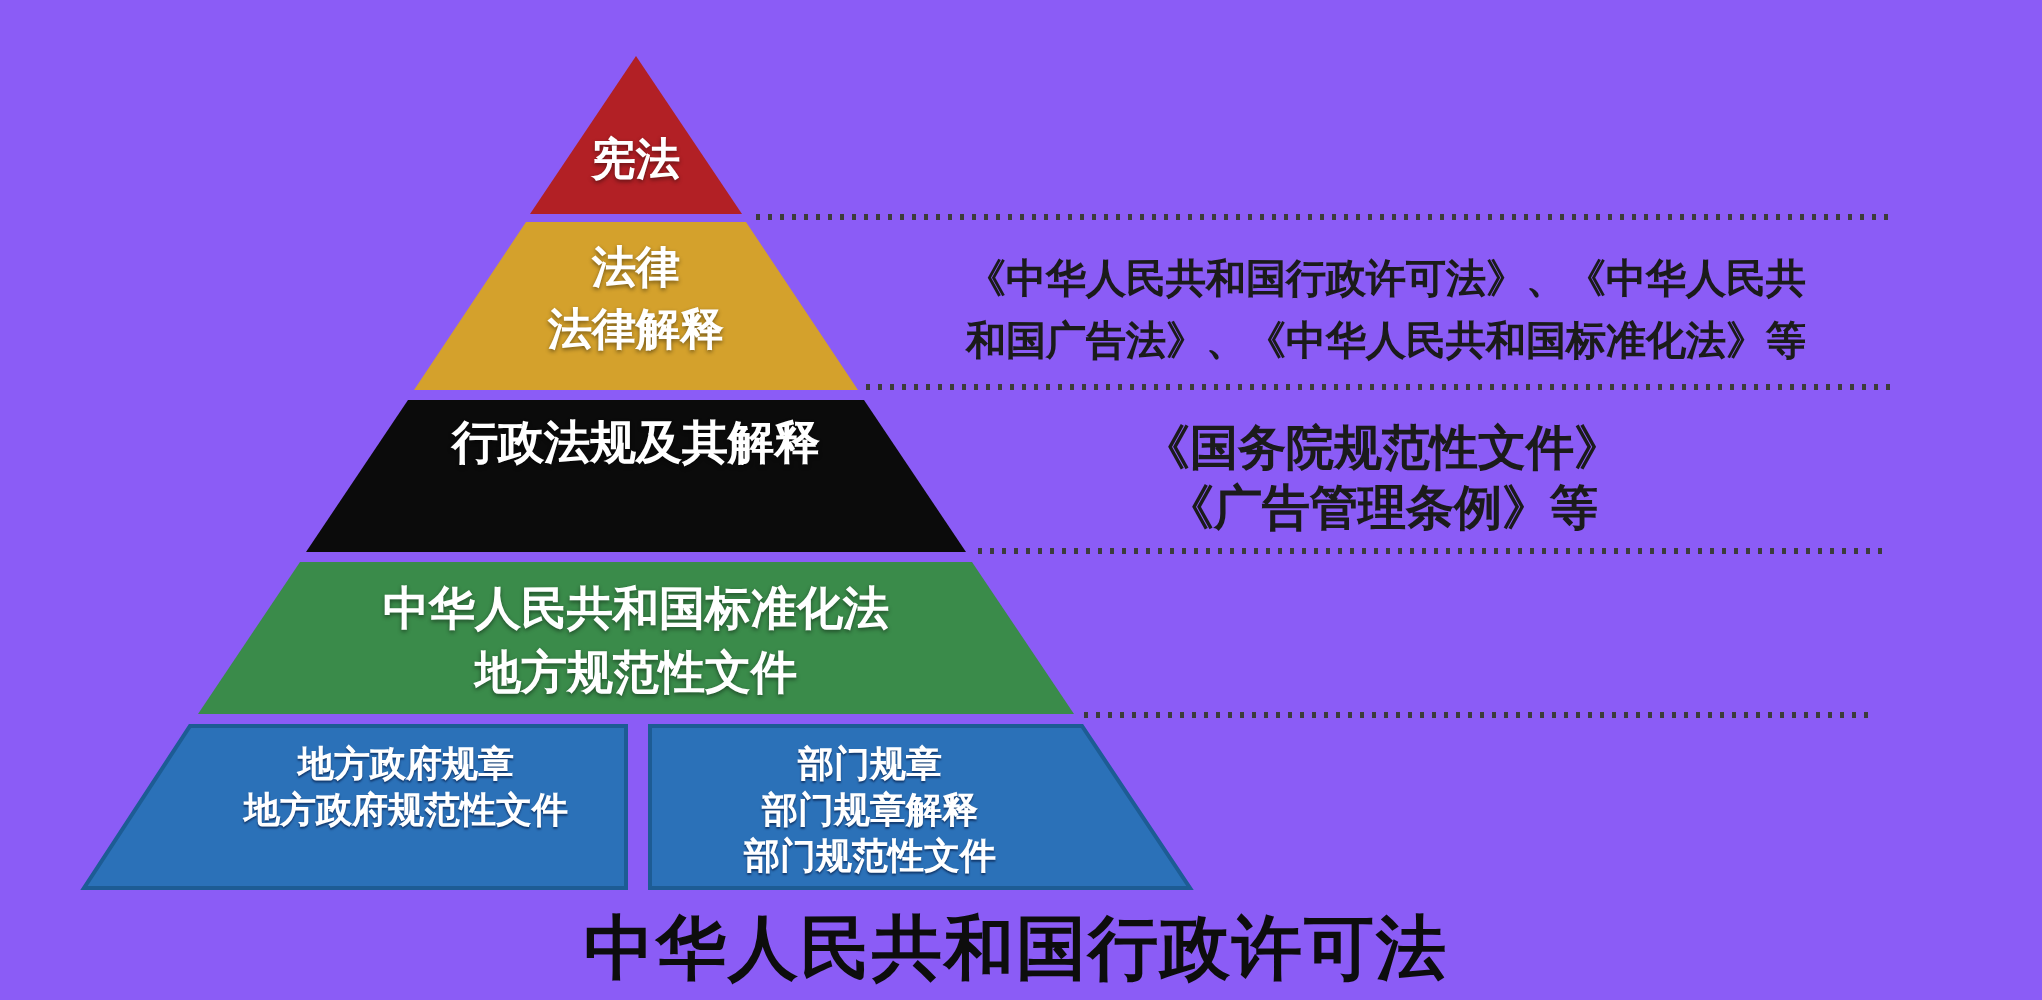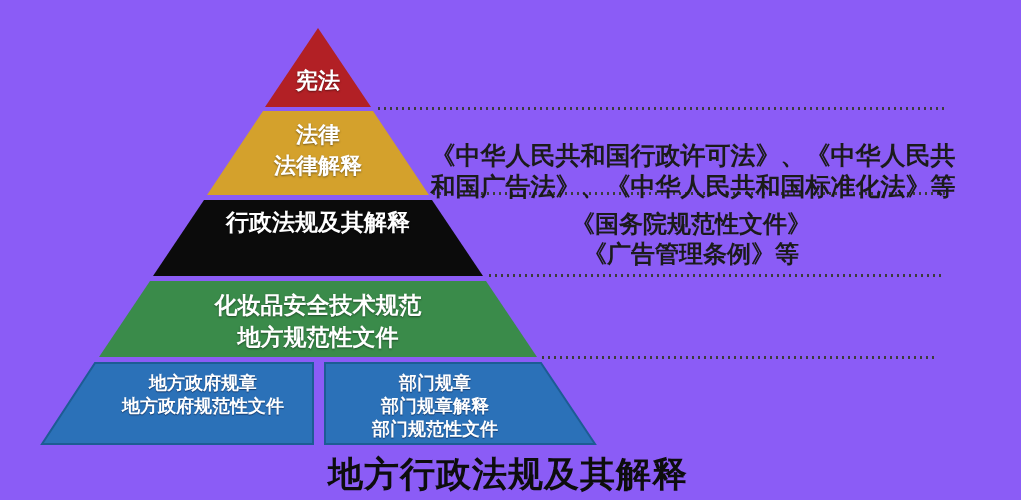--- a/index.html
+++ b/index.html
@@ -28,21 +28,21 @@
   }
   .d1 { top:107px; left:378px; width:566px; }
   .d2 { top:192px; left:433px; width:513px; }
   .d3 { top:274px; left:489px; width:452px; }
   .d4 { top:356px; left:542px; width:393px; }
   .ann {
     position:absolute; color:#1b1b1b; font-weight:bold; text-align:center;
     font-family:"DejaVu Sans", sans-serif;
   }
   .ann span { display:block; }
-  .a1 { left:430px; top:140px; width:526px; font-size:25px; line-height:31px; }
+  .a1 { left:430px; top:124px; width:526px; font-size:20px; line-height:31px; }
   .a2 { left:526px; top:209px; width:330px; font-size:24px; line-height:30px; }
   .a3 { left:567px; top:371px; width:400px; font-size:24px; line-height:31px; }
   .fig-title {
     position:absolute; left:283px; top:451px; width:450px;
     font-size:35px; font-weight:bold; letter-spacing:1px;
     color:#0d0d0d; text-align:center;
     font-family:"DejaVu Sans", sans-serif;
   }
 </style>
 </head>
@@ -66,21 +66,21 @@
   <div class="lvl-label lab-laws">
     <span>法律</span>
     <span>法律解释</span>
   </div>
 
   <div class="lvl-label lab-admin">
     <span>行政法规及其解释</span>
   </div>
 
   <div class="lvl-label lab-local">
-    <span>化妆品安全技术规范</span>
+    <span>中华人民共和国标准化法</span>
     <span>地方规范性文件</span>
   </div>
 
   <div class="lvl-label lab-blue-left">
     <span>地方政府规章</span>
     <span>地方政府规范性文件</span>
   </div>
 
   <div class="lvl-label lab-blue-right">
     <span>部门规章</span>
@@ -97,15 +97,15 @@
     <span>《中华人民共和国行政许可法》、《中华人民共</span>
     <span>和国广告法》、《中华人民共和国标准化法》等</span>
   </div>
 
   <div class="ann a2">
     <span>《国务院规范性文件》</span>
     <span>《广告管理条例》等</span>
   </div>
 
 
-  <div class="fig-title">地方行政法规及其解释</div>
+  <div class="fig-title">中华人民共和国行政许可法</div>
 
 </div>
 
 </body></html>

